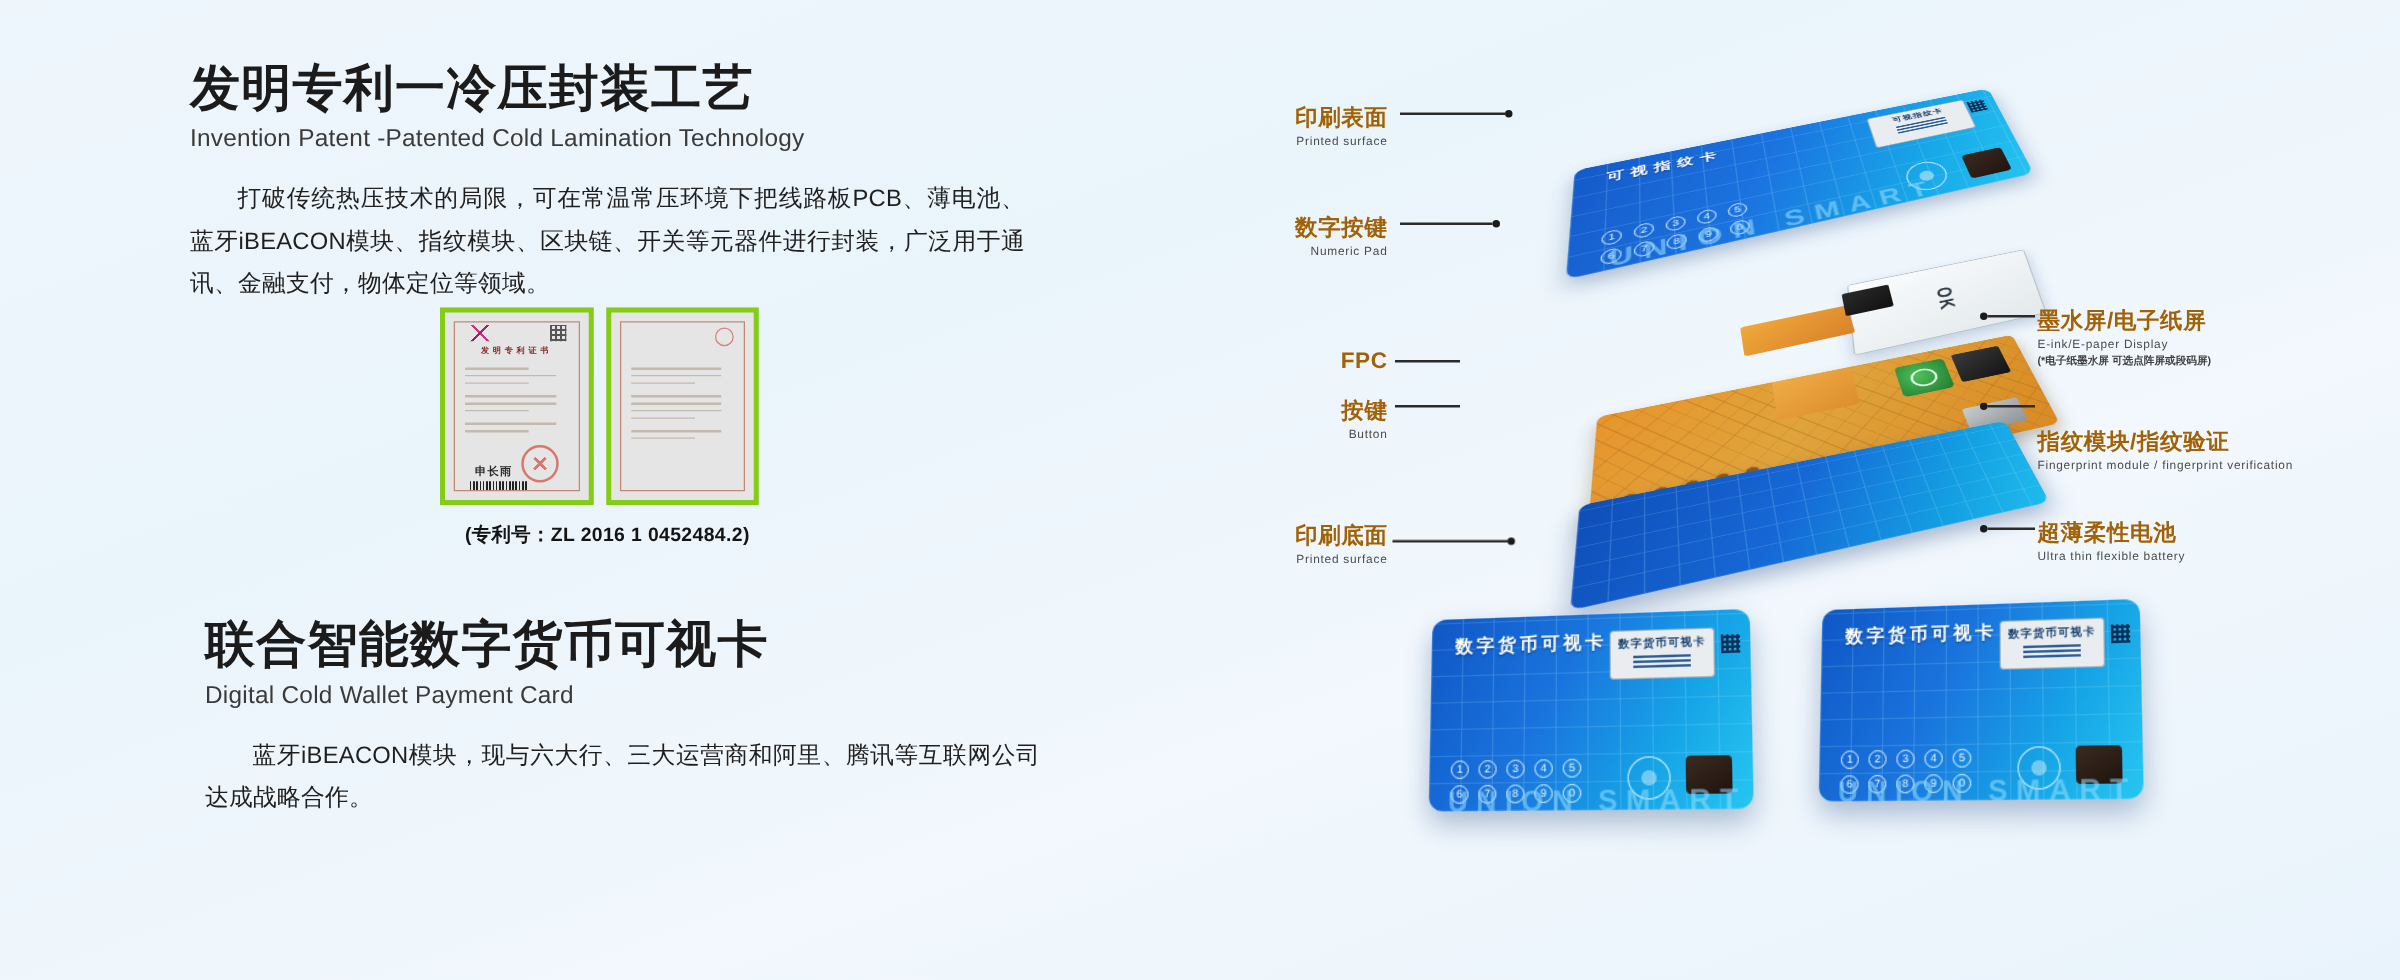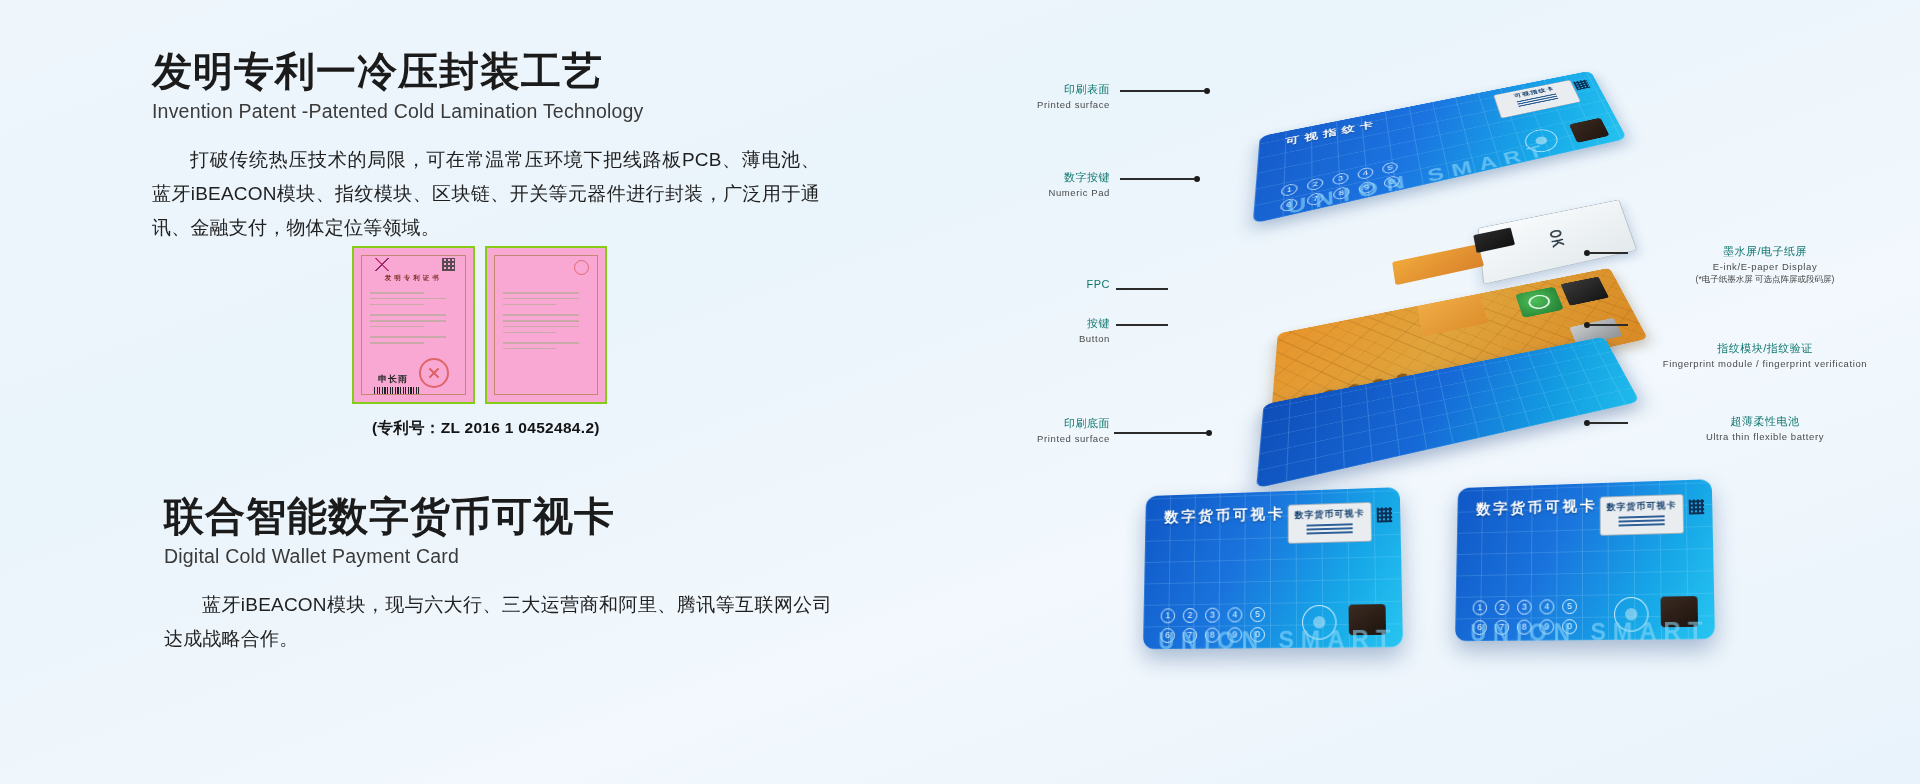--- a/index.html
+++ b/index.html
@@ -28,22 +28,22 @@
     text-align:justify; letter-spacing:.2px;
   }
 
   
   .certs {
     position:absolute; left:352px; top:246px;
     width:255px; height:158px;
     display:flex; gap:10px;
   }
   .cert {
-    flex:1; position:relative; background:#f9a8d4;
-    border:2px solid #84cc16; overflow:hidden;
+    flex:1; position:relative; background:#e5e5e5;
+    border:4px solid #84cc16; overflow:hidden;
   }
   .cert .inner {
     position:absolute; inset:7px;
     border:1.4px solid #c08a72;
   }
   .cert-title {
     position:absolute; left:0; right:0; top:26px; text-align:center;
     font-size:6.5px; color:#7d2b22; letter-spacing:3px; font-weight:bold;
   }
   .cert-lines { position:absolute; left:16px; right:16px; top:44px; }
@@ -252,24 +252,24 @@
     width:380px; height:118px;
     transform:perspective(760px) rotateX(52deg) rotateZ(-19deg) skewX(-11deg);
     border-radius:9px;
     background:linear-gradient(118deg,#0e4db8 0%,#1668d6 45%,#139ee2 78%,#1fbcec 100%);
     box-shadow:0 10px 22px rgba(20,60,120,.34);
     overflow:hidden;
   }
 
   
   .lbl { position:absolute; white-space:nowrap; }
-  .lbl .cn { font-size:11px; font-weight:normal; color:#0f766e; letter-spacing:.5px; }
+  .lbl .cn { font-size:18px; font-weight:bold; color:#a16207; letter-spacing:.5px; }
   .lbl .en { font-size:9.5px; color:#4a4a4a; letter-spacing:.6px; margin-top:2px; }
-  .lbl .note { font-size:8.5px; color:#3f3f3f; margin-top:2px; font-weight:normal; }
-  .lbl.right { text-align:center; }
+  .lbl .note { font-size:8.5px; color:#3f3f3f; margin-top:2px; font-weight:bold; }
+  .lbl.right { text-align:left; }
   .lbl.left  { text-align:right; }
 
   .leader {
     position:absolute; height:1.6px; background:#2b2b2b;
   }
   .leader::after {
     content:""; position:absolute; top:-2.2px;
     width:6px; height:6px; border-radius:50%; background:#1b1b1b;
   }
   .leader.to-right::after { right:-6px; }

